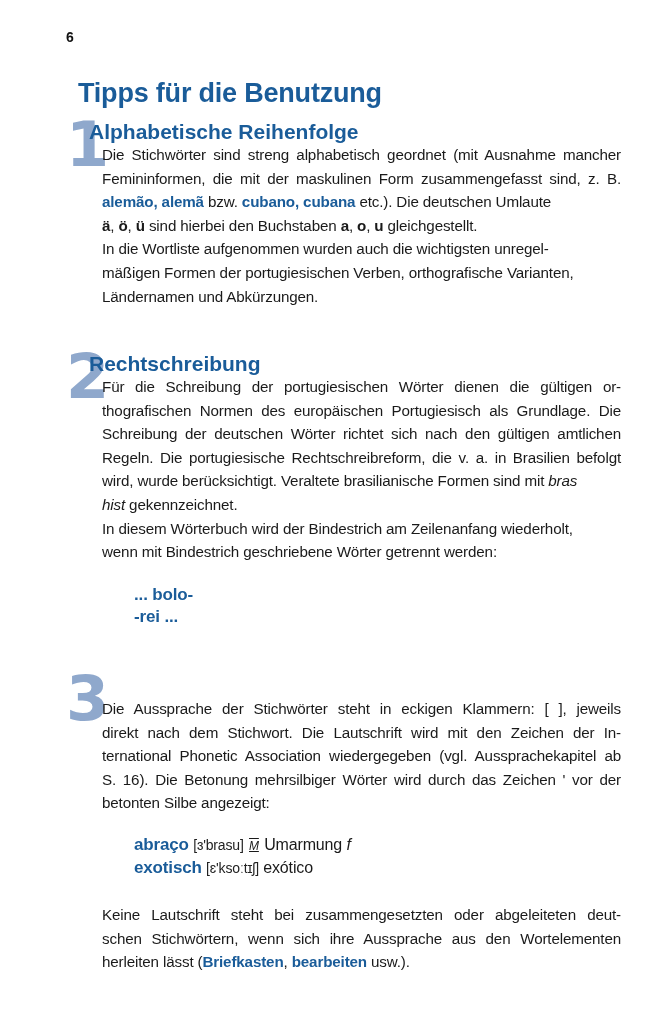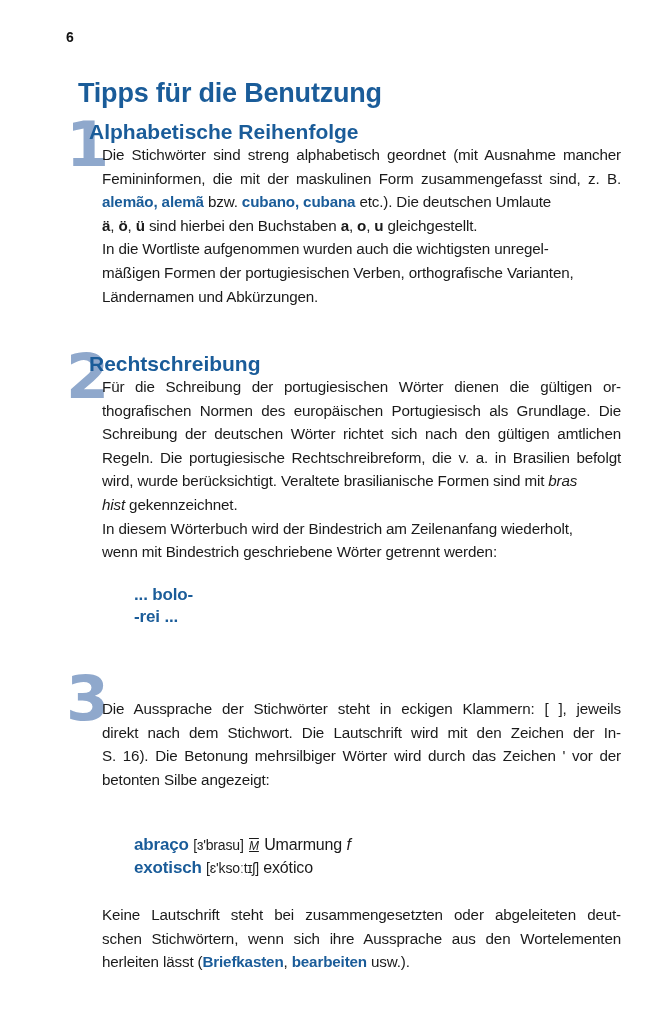--- a/index.html
+++ b/index.html
@@ -150,20 +150,21 @@
     <span class="line kw" style="font-size:17px;">... bolo-</span>
     <span class="line kw" style="font-size:17px;">-rei ...</span>
   </div>
 </div>
 
 <div class="section" style="top:668px; height:320px;">
   <div class="numeral">3</div>
   <div class="sec-body">
     <span class="line justify">Die Aussprache der Stichwörter steht in eckigen Klammern: [   ], jeweils</span>
     <span class="line justify">direkt nach dem Stichwort. Die Lautschrift wird mit den Zeichen der In-</span>
+    <span class="line justify">ternational Phonetic Association wiedergegeben (vgl. Aussprachekapitel ab</span>
     <span class="line justify">S. 16). Die Betonung mehrsilbiger Wörter wird durch das Zeichen ' vor der</span>
     <span class="line">betonten Silbe angezeigt:</span>
   </div>
   <div class="example" style="top:166px;">
     <span class="line">
       <span class="ex-kw">abraço</span>
       <span class="phon">[ɜ'brasu]</span>
       <span class="gram">M</span>
       <span>Umarmung</span>
       <span class="it">f</span>

